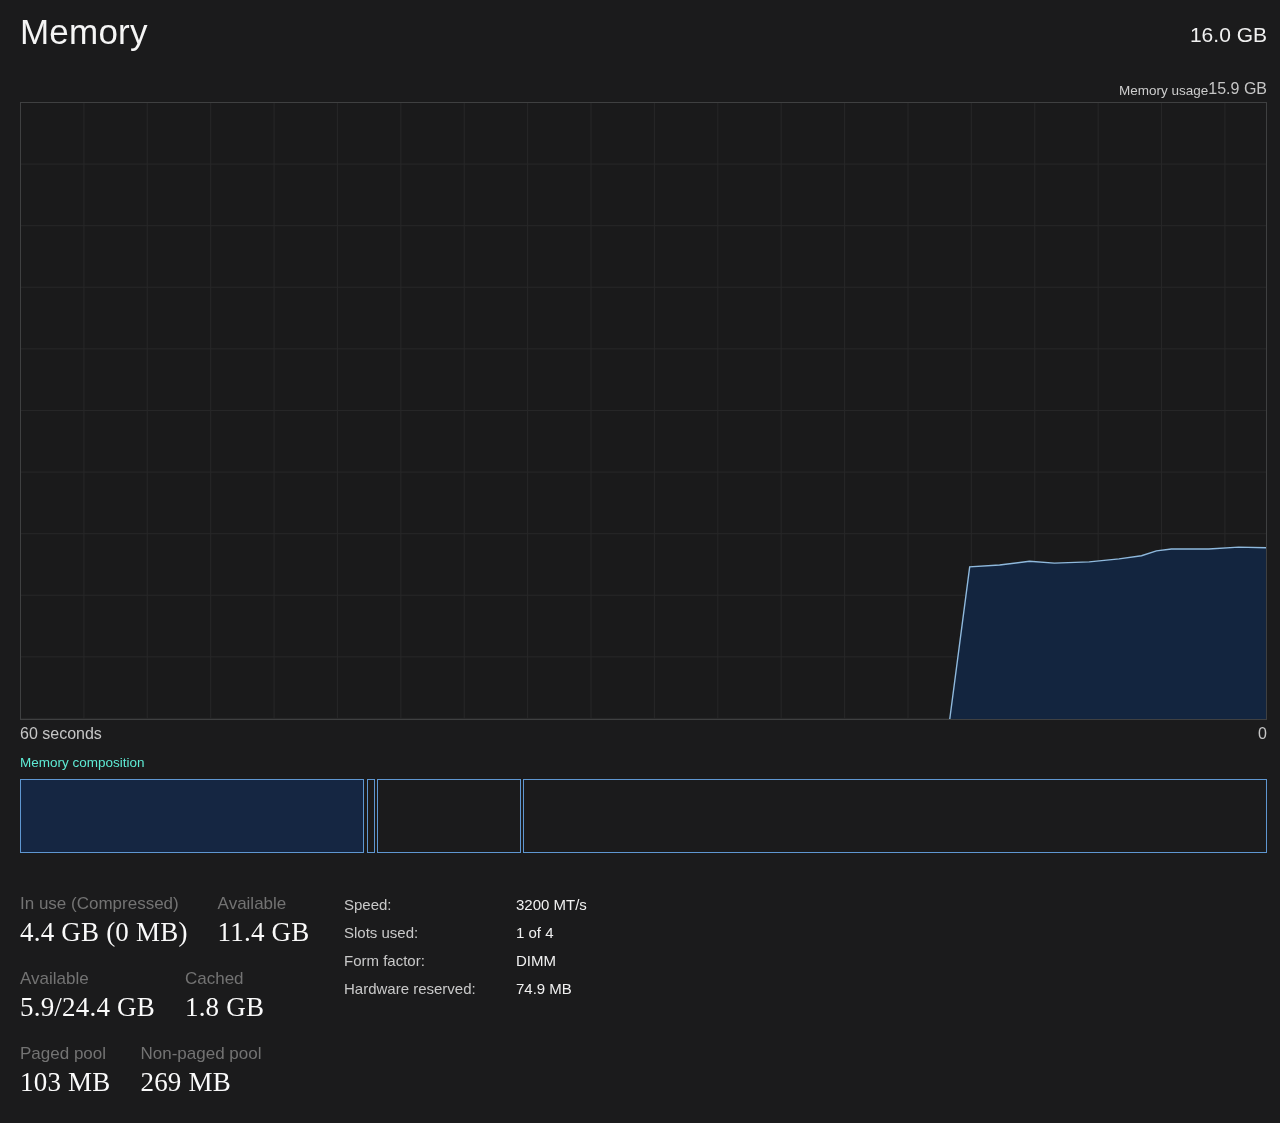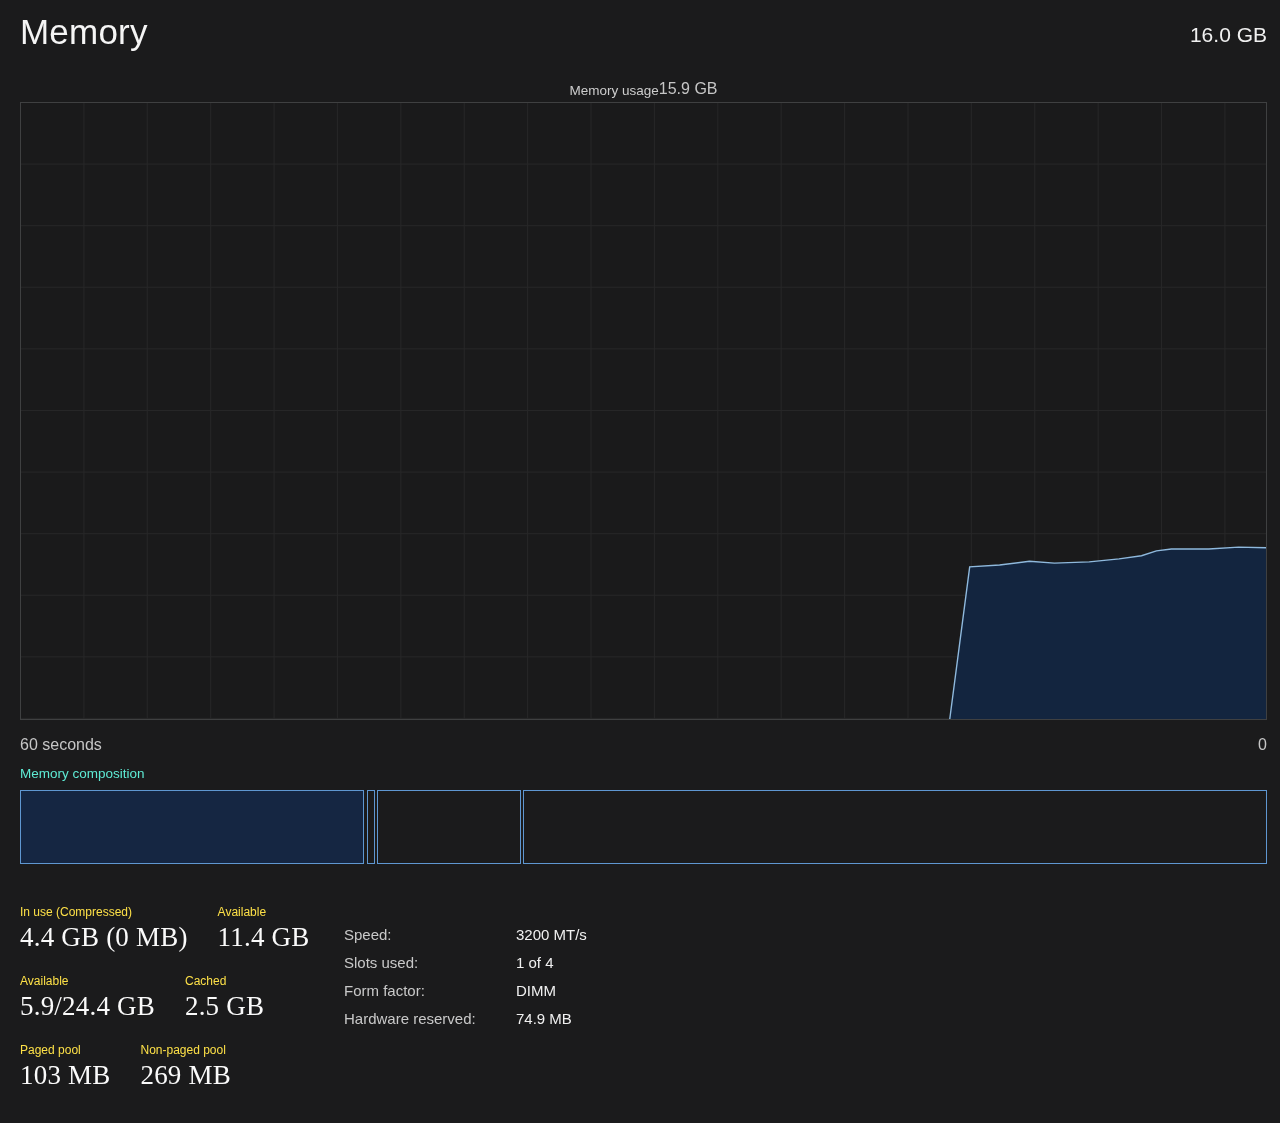--- a/index.html
+++ b/index.html
@@ -19,21 +19,21 @@
   }
   .page-title {
     font-size: 35px; font-weight: 300; letter-spacing: 0.2px; color: #f5f5f5;
   }
   .capacity {
     font-size: 21px; font-weight: 300; color: #f0f0f0; padding-bottom: 5px;
   }
 
   
   .chart-caption-row {
-    display: flex; justify-content: center; align-items: flex-end;
+    display: flex; justify-content: flex-end; align-items: flex-end;
     margin-bottom: 4px;
   }
   .caption { font-size: 13.5px; color: #cdcdcd; }
   .caption-small { font-size: 16px; color: #c6c6c6; }
 
   .chart {
     position: relative;
     width: 1247px; height: 618px;
     border: 1px solid #3f4041;
     background-color: #1a1a1b;
@@ -41,44 +41,44 @@
       linear-gradient(to right, #262627 1px, transparent 1px),
       linear-gradient(to bottom, #262627 1px, transparent 1px);
     background-size: 63.4px 61.6px;
     background-position: -1px -1px;
   }
   .chart svg { position: absolute; inset: 0; width: 100%; height: 100%; display: block; }
 
   .chart-footer-row {
     width: 1247px;
     display: flex; justify-content: space-between;
-    margin-top: 16px; margin-bottom: 12px;
+    margin-top: 5px; margin-bottom: 12px;
   }
 
   
   .composition-label { font-size: 13.5px; color: #5eead4; margin-bottom: 9px; }
   .composition-bar {
     position: relative;
     width: 1247px; height: 74px;
     margin-bottom: 41px;
   }
   .composition-bar .seg {
     position: absolute; top: 0; bottom: 0;
     border: 1px solid #5f97d1;
   }
 
   
   .stats-area { display: flex; align-items: flex-start; }
   .stat-rows { width: 324px; }
   .stat-row { display: flex; gap: 30px; margin-bottom: 21px; }
   .stat-cell { white-space: nowrap; }
-  .stat-label { font-size: 12px; color: #fde047; margin-bottom: 3px; }
+  .stat-label { font-size: 17px; color: #737373; margin-bottom: 3px; }
   .stat-value { font-size: 27px; font-weight: 300; color: #fafafa; letter-spacing: 0.2px; font-family: Liberation Serif, serif; }
 
-  .details { padding-top: 2px; margin-top: 19px; }
+  .details { padding-top: 2px; }
   .detail-row { display: flex; height: 28px; align-items: flex-start; }
   .detail-label { width: 172px; font-size: 15px; color: #c9c9c9; }
   .detail-value { font-size: 15px; color: #f0f0f0; }
 </style>
 </head>
 <body>
 
 <div class="page">
 
   <div class="header-row">
@@ -124,21 +124,21 @@
           <div class="stat-value">11.4 GB</div>
         </div>
       </div>
       <div class="stat-row">
         <div class="stat-cell">
           <div class="stat-label">Available</div>
           <div class="stat-value">5.9/24.4 GB</div>
         </div>
         <div class="stat-cell">
           <div class="stat-label">Cached</div>
-          <div class="stat-value">2.5 GB</div>
+          <div class="stat-value">1.8 GB</div>
         </div>
       </div>
       <div class="stat-row">
         <div class="stat-cell">
           <div class="stat-label">Paged pool</div>
           <div class="stat-value">103 MB</div>
         </div>
         <div class="stat-cell">
           <div class="stat-label">Non-paged pool</div>
           <div class="stat-value">269 MB</div>

